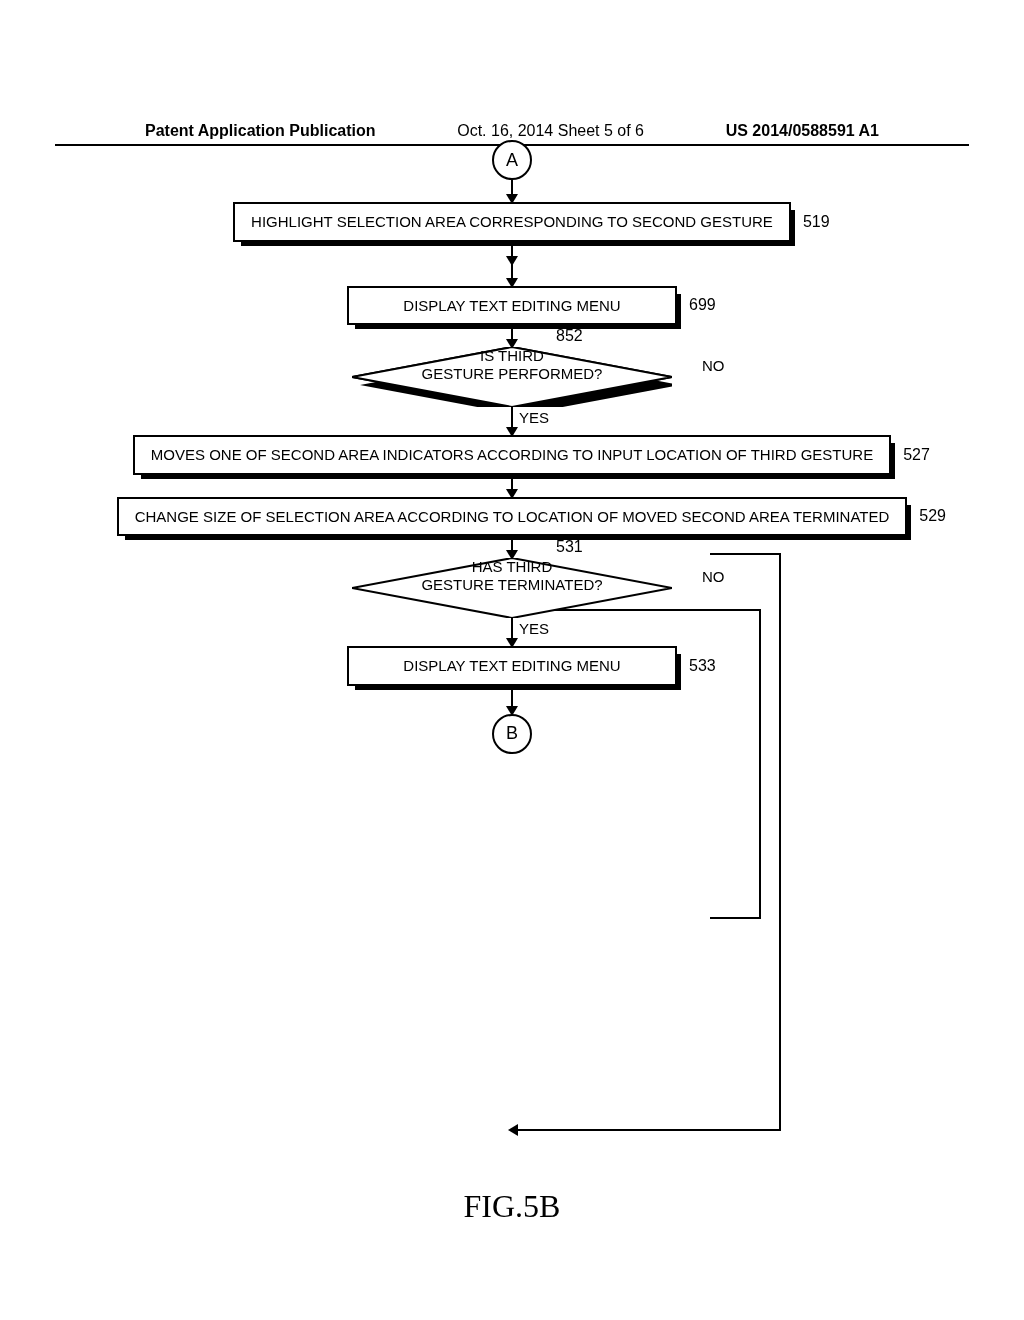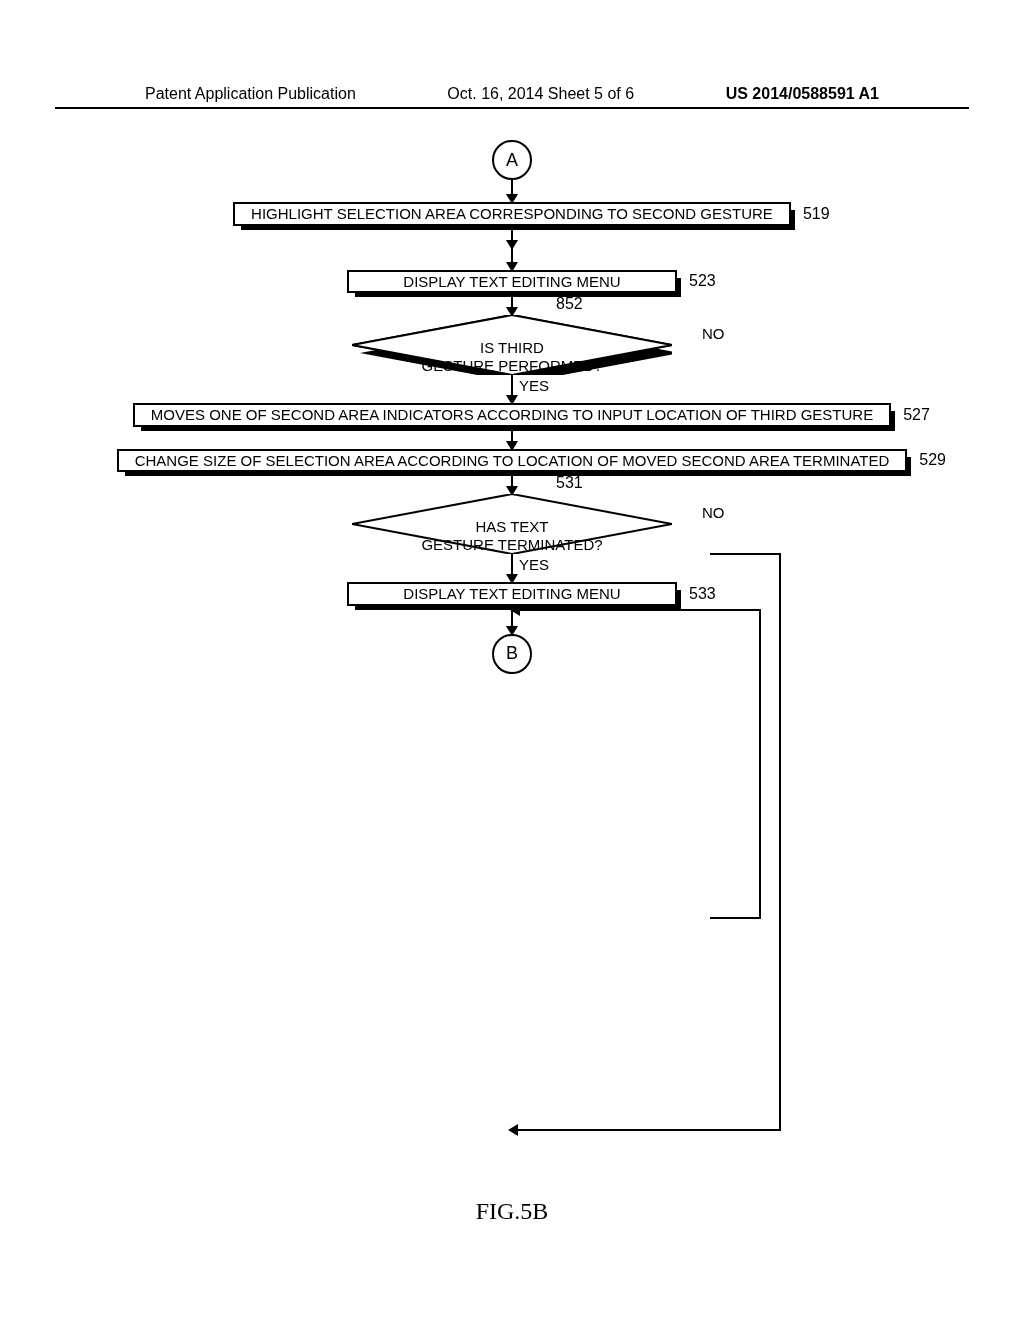--- a/index.html
+++ b/index.html
@@ -17,21 +17,21 @@
       right: 0;
       padding: 0 90px;
       display: flex;
       justify-content: space-between;
       align-items: baseline;
       font-size: 16px;
       border-bottom: 2px solid black;
       padding-bottom: 4px;
       margin: 0 55px;
     }
-    .header-left { font-weight: normal; }
+    .header-left { font-weight: bold; margin-top: 37px; }
     .header-center { font-weight: normal; }
     .header-right { font-weight: bold; }
     .diagram {
       position: absolute;
       top: 140px;
       left: 0;
       right: 0;
       display: flex;
       flex-direction: column;
       align-items: center;
@@ -61,42 +61,42 @@
       width: 0;
       height: 0;
       border-left: 6px solid transparent;
       border-right: 6px solid transparent;
       border-top: 10px solid black;
     }
     .process-box {
       position: relative;
       border: 2px solid black;
       background: white;
-      padding: 0 16px;
+      padding: 8px 16px;
       text-align: center;
       font-size: 15px;
       line-height: 1.3;
       min-width: 330px;
     }
     .process-box::after {
       content: '';
       position: absolute;
       top: 6px;
       bottom: -6px;
       left: 6px;
       right: -6px;
       background: black;
       z-index: -1;
     }
     .decision-box {
       position: relative;
       width: 320px;
       height: 60px;
       display: flex;
-      align-items: flex-end;
+      align-items: flex-start;
       justify-content: center;
     }
     .decision-shape {
       position: absolute;
       inset: 0;
     }
     .decision-text {
       position: relative;
       z-index: 2;
       text-align: center;
@@ -112,21 +112,21 @@
     }
     .yes-label, .no-label {
       position: absolute;
       font-size: 15px;
     }
     .figure-label {
       position: absolute;
       bottom: 95px;
       left: 50%;
       transform: translateX(-50%);
-      font-size: 24px;
+      font-size: 32px;
       font-family: 'Times New Roman', serif;
     }
     .node-wrap {
       position: relative;
       display: flex;
       justify-content: center;
     }
   </style>
 </head>
 <body>
@@ -151,21 +151,21 @@
     <span class="ref-num" style="top:50%;transform:translateY(-50%)">519</span>
   </div>
   <div class="arrow-down" style="height:22px"></div>
 
   <div class="arrow-down" style="height:22px"></div>
 
   <div class="node-wrap">
     <div class="process-box">
       <span>DISPLAY TEXT EDITING MENU</span>
     </div>
-    <span class="ref-num" style="top:50%;transform:translateY(-50%)">523</span>
+    <span class="ref-num" style="top:50%;transform:translateY(-50%)">699</span>
   </div>
   <div class="arrow-down" style="height:22px"></div>
 
   <div class="node-wrap" style="position:relative">
     <div class="decision-box">
       <svg class="decision-shape" viewBox="0 0 320 60" preserveAspectRatio="none">
         <polygon points="160,0 320,30 160,60 0,30" fill="white" stroke="black" stroke-width="2"></polygon>
         <polygon points="165,5 325,35 165,65 5,35" fill="black" stroke="none" style="transform:translate(3px,3px)"></polygon>
         <polygon points="160,0 320,30 160,60 0,30" fill="white" stroke="black" stroke-width="2"></polygon>
       </svg>
@@ -195,21 +195,21 @@
     </div>
     <span class="ref-num" style="top:50%;transform:translateY(-50%)">529</span>
   </div>
   <div class="arrow-down" style="height:22px"></div>
 
   <div class="node-wrap" style="position:relative">
     <div class="decision-box">
       <svg class="decision-shape" viewBox="0 0 320 60" preserveAspectRatio="none">
         <polygon points="160,0 320,30 160,60 0,30" fill="white" stroke="black" stroke-width="2"></polygon>
       </svg>
-      <span class="decision-text" style="white-space:pre-line">HAS TEXT
+      <span class="decision-text" style="white-space:pre-line">HAS THIRD
 GESTURE TERMINATED?</span>
     </div>
     <span class="ref-num" style="top:-20px;left:60%">531</span>
     <span class="no-label" style="left:100%;margin-left:30px;top:10px">NO</span>
   </div>
 
   <div style="position:relative;height:28px;">
     <div class="arrow-down" style="height:28px;margin:0 auto"></div>
     <span class="yes-label" style="left:8px;top:2px">YES</span>
   </div>

